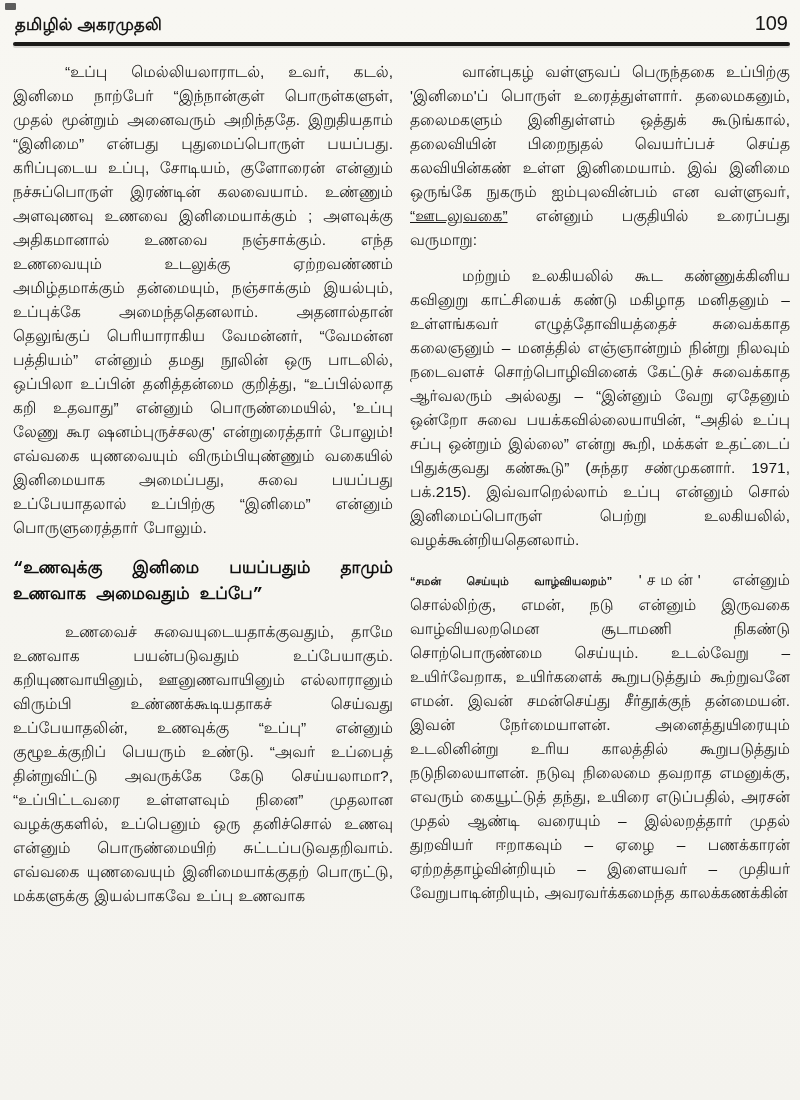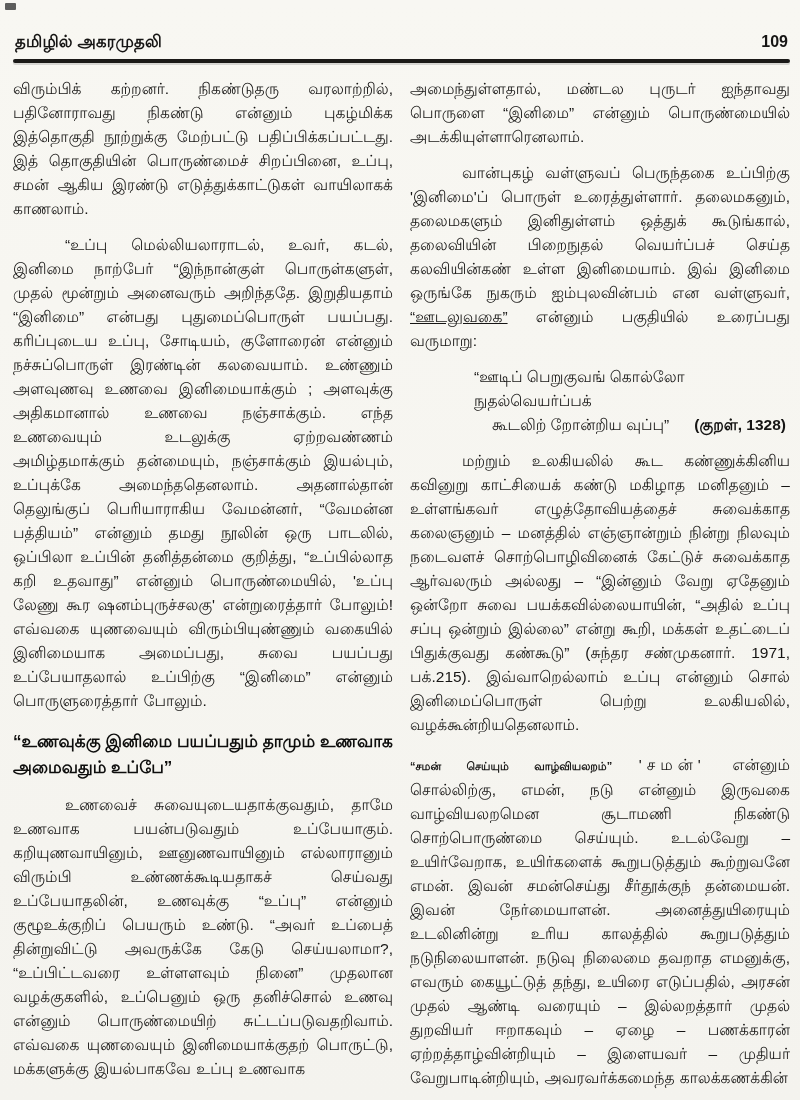--- a/index.html
+++ b/index.html
@@ -12,21 +12,21 @@
   }
   .page {
     position: relative;
     width: 800px;
     height: 1100px;
     box-sizing: border-box;
     background:
       linear-gradient(180deg, #f8f7f2 0%, #f6f5f0 55%, #f4f3ee 100%);
     font-family: "Liberation Sans", "DejaVu Sans", sans-serif;
     color: #161514;
-    padding: 30px 10px 0 13px;
+    padding: 10px 10px 0 13px;
   }
   .scan-speck {
     position: absolute;
     top: 3px;
     left: 5px;
     width: 11px;
     height: 7px;
     background: #2a2a2a;
     opacity: 0.75;
     border-radius: 1px;
@@ -36,22 +36,22 @@
     justify-content: space-between;
     align-items: baseline;
     padding: 2px 2px 6px 2px;
   }
   .running-title {
     font-size: 16.5px;
     font-weight: bold;
     letter-spacing: 0.2px;
   }
   .page-number {
-    font-size: 16px;
-    font-weight: bold;
+    font-size: 20px;
+    font-weight: normal;
   }
   .header-rule {
     height: 4px;
     background: #1b1a18;
     border-radius: 2px;
     box-shadow: 0 2px 0 rgba(27,26,24,0.15);
     margin: 0 0 14px 0;
   }
   .columns {
     display: flex;
@@ -69,20 +69,21 @@
     word-spacing: 1px;
   }
   .indent { text-indent: 52px; }
   .section-heading {
     font-size: 17px;
     font-weight: bold;
     line-height: 26px;
     margin: 16px 0 12px 0;
     text-align: justify;
     color: #0d0d0c;
+    font-family: Liberation Mono, monospace;
   }
   .verse {
     margin: 2px 4px 12px 64px;
     font-size: 15.5px;
     line-height: 24px;
   }
   .verse-line2-row {
     display: flex;
     justify-content: space-between;
     padding-left: 18px;
@@ -117,35 +118,26 @@
 
   <header class="page-header">
     <span class="running-title">தமிழில் அகரமுதலி</span>
     <span class="page-number">109</span>
   </header>
   <div class="header-rule"></div>
 
   <main class="columns">
 
     <section class="column">
-      <p class="body-p">விரும்பிக் கற்றனர். நிகண்டுதரு வரலாற்றில், பதினோராவது நிகண்டு என்னும் புகழ்மிக்க இத்தொகுதி நூற்றுக்கு மேற்பட்டு பதிப்பிக்கப்பட்டது. இத் தொகுதியின் பொருண்மைச் சிறப்பினை, உப்பு, சமன் ஆகிய இரண்டு எடுத்துக்காட்டுகள் வாயிலாகக் காணலாம்.</p>
       <p class="body-p indent">“உப்பு மெல்லியலாராடல், உவர், கடல், இனிமை நாற்பேர் “இந்நான்குள் பொருள்களுள், முதல் மூன்றும் அனைவரும் அறிந்ததே. இறுதியதாம் “இனிமை” என்பது புதுமைப்பொருள் பயப்பது. கரிப்புடைய உப்பு, சோடியம், குளோரைன் என்னும் நச்சுப்பொருள் இரண்டின் கலவையாம். உண்ணும் அளவுணவு உணவை இனிமையாக்கும் ; அளவுக்கு அதிகமானால் உணவை நஞ்சாக்கும். எந்த உணவையும் உடலுக்கு ஏற்றவண்ணம் அமிழ்தமாக்கும் தன்மையும், நஞ்சாக்கும் இயல்பும், உப்புக்கே அமைந்ததெனலாம். அதனால்தான் தெலுங்குப் பெரியாராகிய வேமன்னர், “வேமன்ன பத்தியம்” என்னும் தமது நூலின் ஒரு பாடலில், ஒப்பிலா உப்பின் தனித்தன்மை குறித்து, “உப்பில்லாத கறி உதவாது” என்னும் பொருண்மையில், 'உப்பு லேணு கூர ஷனம்புருச்சலகு' என்றுரைத்தார் போலும்! எவ்வகை யுணவையும் விரும்பியுண்ணும் வகையில் இனிமையாக அமைப்பது, சுவை பயப்பது உப்பேயாதலால் உப்பிற்கு “இனிமை” என்னும் பொருளுரைத்தார் போலும்.</p>
       <h2 class="section-heading">“உணவுக்கு இனிமை பயப்பதும் தாமும் உணவாக அமைவதும் உப்பே”</h2>
       <p class="body-p indent">உணவைச் சுவையுடையதாக்குவதும், தாமே உணவாக பயன்படுவதும் உப்பேயாகும். கறியுணவாயினும், ஊனுணவாயினும் எல்லாரானும் விரும்பி உண்ணக்கூடியதாகச் செய்வது உப்பேயாதலின், உணவுக்கு “உப்பு” என்னும் குழூஉக்குறிப் பெயரும் உண்டு. “அவர் உப்பைத் தின்றுவிட்டு அவருக்கே கேடு செய்யலாமா?, “உப்பிட்டவரை உள்ளளவும் நினை” முதலான வழக்குகளில், உப்பெனும் ஒரு தனிச்சொல் உணவு என்னும் பொருண்மையிற் சுட்டப்படுவதறிவாம். எவ்வகை யுணவையும் இனிமையாக்குதற் பொருட்டு, மக்களுக்கு இயல்பாகவே உப்பு உணவாக</p>
     </section>
 
     <section class="column">
-      <p class="body-p">அமைந்துள்ளதால், மண்டல புருடர் ஐந்தாவது பொருளை “இனிமை” என்னும் பொருண்மையில் அடக்கியுள்ளாரெனலாம்.</p>
       <p class="body-p indent"><span>வான்புகழ் வள்ளுவப் பெருந்தகை உப்பிற்கு 'இனிமை'ப் பொருள் உரைத்துள்ளார். தலைமகனும், தலைமகளும் இனிதுள்ளம் ஒத்துக் கூடுங்கால், தலைவியின் பிறைநுதல் வெயர்ப்பச் செய்த கலவியின்கண் உள்ள இனிமையாம். இவ் இனிமை ஒருங்கே நுகரும் ஐம்புலவின்பம் என வள்ளுவர், </span><span class="underlined-term">“ஊடலுவகை”</span><span> என்னும் பகுதியில் உரைப்பது வருமாறு:</span></p>
-      <div class="verse">
-        <div>“ஊடிப் பெறுகுவங் கொல்லோ நுதல்வெயர்ப்பக்</div>
-        <div class="verse-line2-row">
-          <span>கூடலிற் றோன்றிய வுப்பு”</span>
-          <span class="verse-citation">(குறள், 1328)</span>
-        </div>
-      </div>
       <p class="body-p indent">மற்றும் உலகியலில் கூட கண்ணுக்கினிய கவினுறு காட்சியைக் கண்டு மகிழாத மனிதனும் – உள்ளங்கவர் எழுத்தோவியத்தைச் சுவைக்காத கலைஞனும் – மனத்தில் எஞ்ஞான்றும் நின்று நிலவும் நடைவளச் சொற்பொழிவினைக் கேட்டுச் சுவைக்காத ஆர்வலரும் அல்லது – “இன்னும் வேறு ஏதேனும் ஒன்றோ சுவை பயக்கவில்லையாயின், “அதில் உப்பு சப்பு ஒன்றும் இல்லை” என்று கூறி, மக்கள் உதட்டைப் பிதுக்குவது கண்கூடு” (சுந்தர சண்முகனார். 1971, பக்.215). இவ்வாறெல்லாம் உப்பு என்னும் சொல் இனிமைப்பொருள் பெற்று உலகியலில், வழக்கூன்றியதெனலாம்.</p>
       <p class="mixed-heading-p"><span class="mixed-heading-lead">“சமன் செய்யும் வாழ்வியலறம்”</span> <span class="mixed-heading-term">'சமன்'</span> <span>என்னும் சொல்லிற்கு, எமன், நடு என்னும் இருவகை வாழ்வியலறமென சூடாமணி நிகண்டு சொற்பொருண்மை செய்யும். உடல்வேறு – உயிர்வேறாக, உயிர்களைக் கூறுபடுத்தும் கூற்றுவனே எமன். இவன் சமன்செய்து சீர்தூக்குந் தன்மையன். இவன் நேர்மையாளன். அனைத்துயிரையும் உடலினின்று உரிய காலத்தில் கூறுபடுத்தும் நடுநிலையாளன். நடுவு நிலைமை தவறாத எமனுக்கு, எவரும் கையூட்டுத் தந்து, உயிரை எடுப்பதில், அரசன் முதல் ஆண்டி வரையும் – இல்லறத்தார் முதல் துறவியர் ஈறாகவும் – ஏழை – பணக்காரன் ஏற்றத்தாழ்வின்றியும் – இளையவர் – முதியர் வேறுபாடின்றியும், அவரவர்க்கமைந்த காலக்கணக்கின்</span></p>
     </section>
 
   </main>
 
 </div>
 
 </body></html>

